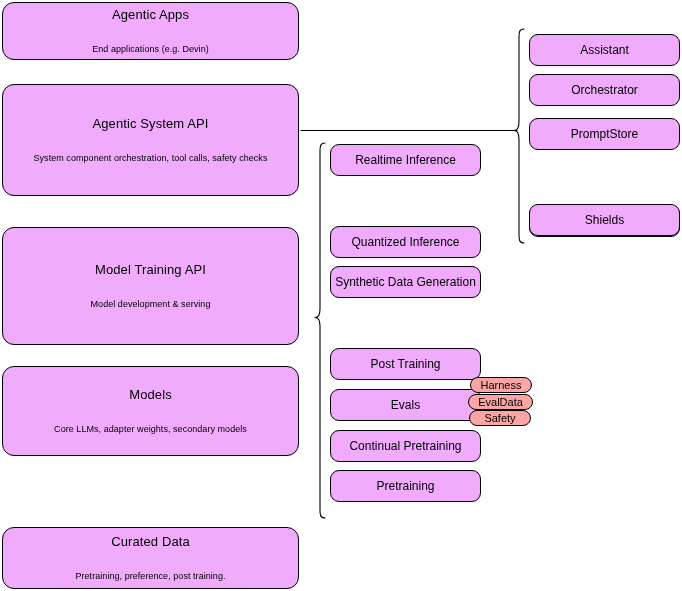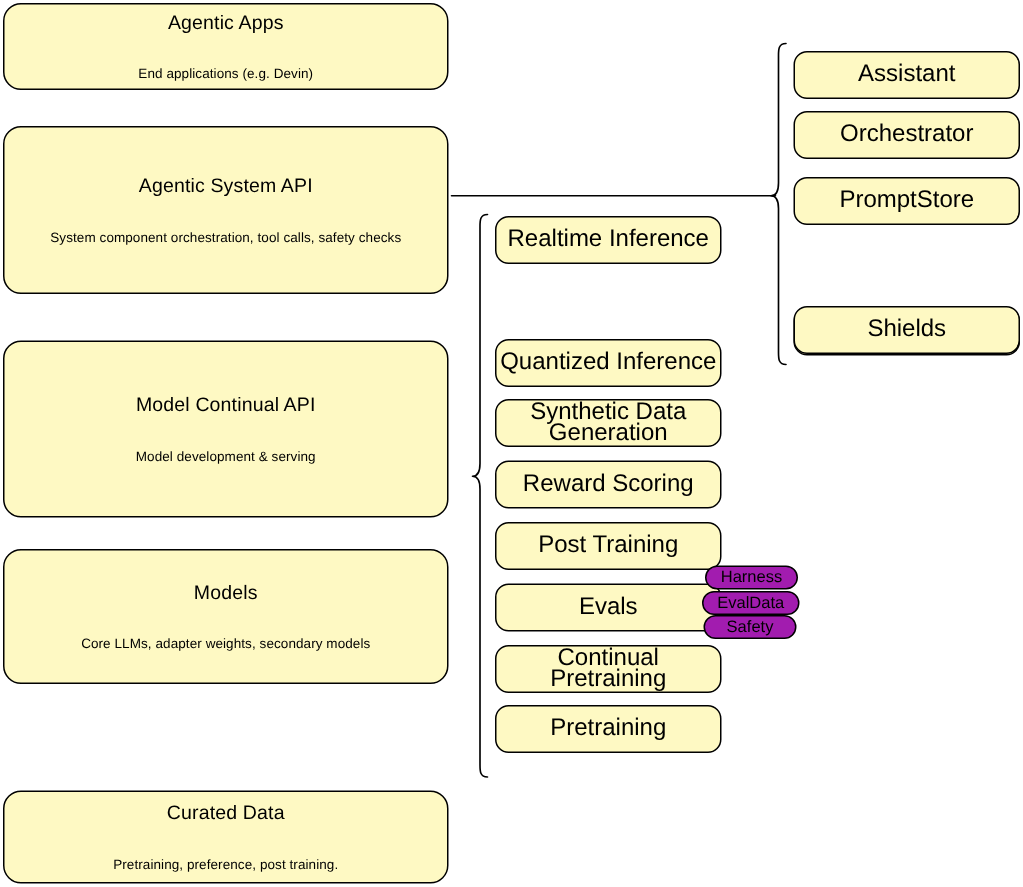--- a/index.html
+++ b/index.html
@@ -18,21 +18,21 @@
     width: 682px;
     height: 591px;
     background: #ffffff;
     overflow: hidden;
   }
 
   
   .box {
     position: absolute;
     box-sizing: border-box;
-    background: #fef9c3;
+    background: #f0abfc;
     border: 1px solid #000000;
     display: flex;
     flex-direction: column;
     align-items: center;
     justify-content: center;
     text-align: center;
   }
 
   
   .layer {
@@ -49,38 +49,38 @@
     font-size: 9px;
     line-height: 12px;
     margin-top: 20px;
     letter-spacing: 0.05px;
   }
 
   
   .chip {
     border-radius: 9px;
     height: 32px;
-    font-size: 16px;
+    font-size: 12px;
     line-height: 14px;
     justify-content: center;
   }
   .chip.mid {
     left: 330px;
     width: 151px;
   }
   .chip.right {
     left: 529px;
     width: 151px;
   }
 
   
   .pill {
     position: absolute;
     box-sizing: border-box;
-    background: #a21caf;
+    background: #fca5a5;
     border: 1px solid #000000;
     border-radius: 999px;
     height: 16px;
     display: flex;
     align-items: center;
     justify-content: center;
     font-size: 11px;
     line-height: 12px;
     z-index: 6;
   }
@@ -134,21 +134,21 @@
     <div class="title">Agentic Apps</div>
     <div class="subtitle">End applications (e.g. Devin)</div>
   </div>
 
   <div class="box layer" style="top:84px;height:112px;align-items:center;">
     <div class="title">Agentic System API</div>
     <div class="subtitle">System component orchestration, tool calls, safety checks</div>
   </div>
 
   <div class="box layer" style="top:227px;height:118px;">
-    <div class="title">Model Continual API</div>
+    <div class="title">Model Training API</div>
     <div class="subtitle">Model development &amp; serving</div>
   </div>
 
   <div class="box layer" style="top:366px;height:90px;">
     <div class="title">Models</div>
     <div class="subtitle">Core LLMs, adapter weights, secondary models</div>
   </div>
 
 
   <div class="box layer" style="top:527px;height:62px;">
@@ -158,23 +158,20 @@
 
   <div class="box chip mid" style="top:144px;">
     <span>Realtime Inference</span>
   </div>
   <div class="box chip mid" style="top:226px;">
     <span>Quantized Inference</span>
   </div>
   <div class="box chip mid" style="top:266px;">
     <span>Synthetic Data Generation</span>
   </div>
-  <div class="box chip mid" style="top:307px;">
-    <span>Reward Scoring</span>
-  </div>
   <div class="box chip mid" style="top:348px;">
     <span>Post Training</span>
   </div>
   <div class="box chip mid" style="top:389px;">
     <span>Evals</span>
   </div>
   <div class="box chip mid" style="top:430px;">
     <span>Continual Pretraining</span>
   </div>
   <div class="box chip mid" style="top:470px;">

